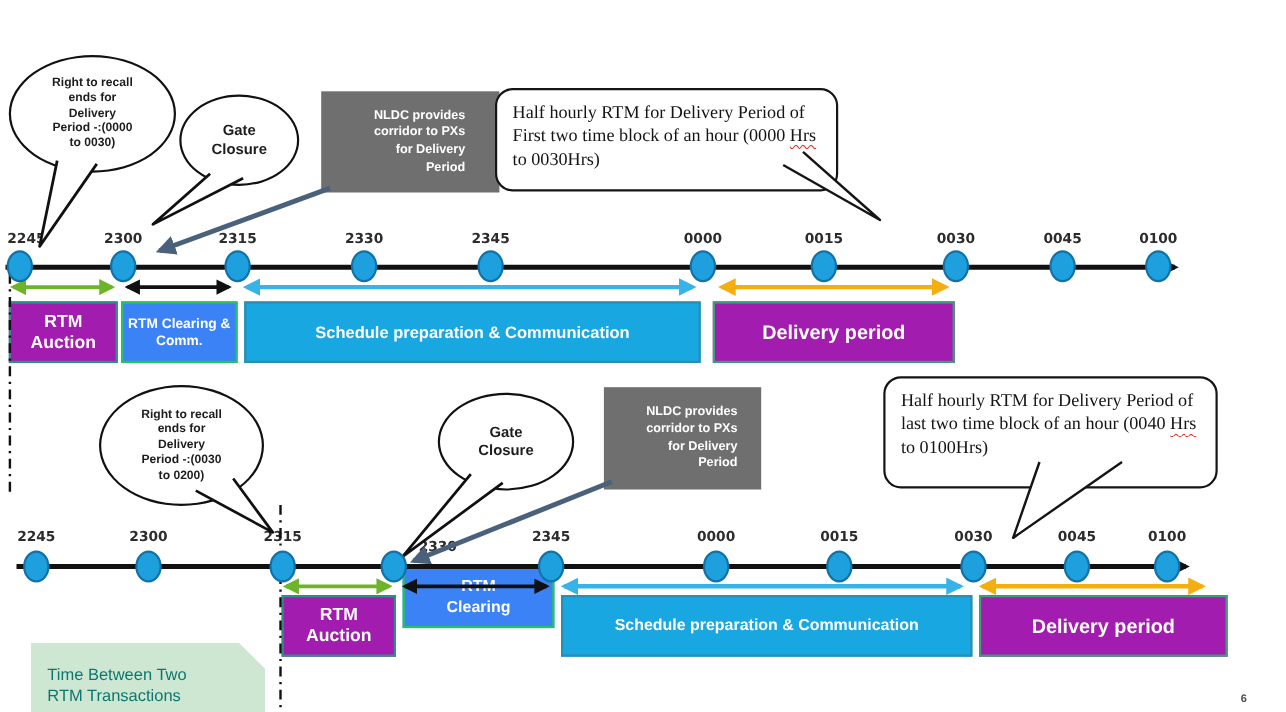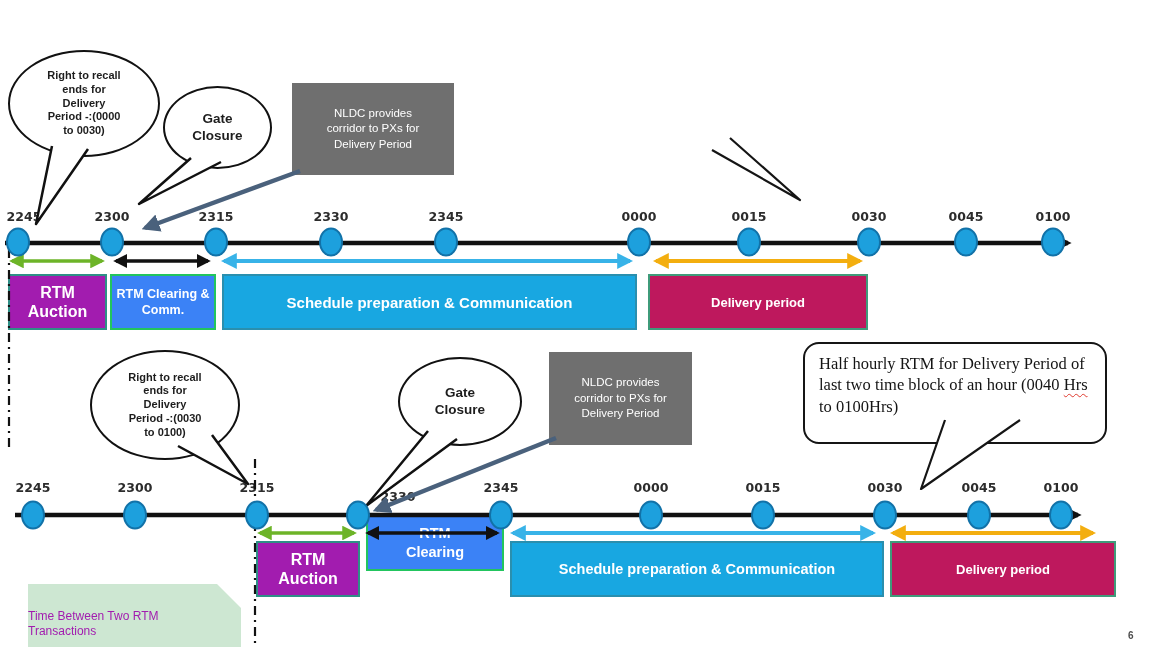--- a/index.html
+++ b/index.html
@@ -13,51 +13,51 @@
     display:flex;align-items:center;justify-content:center;text-align:center;
     z-index:2;color:#1d1d1d;
   }
   .bubble .inner{font-weight:700;font-size:11px;line-height:1.25;}
   .bubble.gate .inner{font-size:13.5px;line-height:1.2;}
   
   .graybox{
     position:absolute;background:#6f6f6f;color:#fff;display:flex;align-items:center;
     justify-content:center;text-align:center;z-index:2;
   }
-  .graybox .inner{font-weight:400;font-size:11.5px;line-height:1.35;width:100px;}
+  .graybox .inner{font-weight:700;font-size:11.5px;line-height:1.35;width:100px;text-align:right;}
   
   .callout{
     position:absolute;background:#fff;border:2.5px solid #151515;border-radius:16px;
     padding:9px 14px;z-index:2;color:#141414;
     font-family:"Liberation Serif",serif;font-size:16.5px;line-height:1.3;
   }
   .squiggle{text-decoration:underline wavy #e03a2f 1px;text-underline-offset:3px;}
   
   .tlabel{
     position:absolute;transform:translateX(-50%);font-family:"DejaVu Sans",sans-serif;
     font-size:12.5px;font-weight:700;color:#2c2c2c;z-index:3;white-space:nowrap;
   }
   
   .bar{
     position:absolute;height:56px;display:flex;align-items:center;justify-content:center;
     text-align:center;color:#fff;font-weight:700;z-index:2;box-sizing:border-box;
   }
   .bar.green {background:#a21caf;border:2px solid #2e8f86;font-size:16px;line-height:1.2;}
   .bar.gray  {background:#3b82f6;border:2px solid #22c55e;font-size:12.5px;line-height:1.3;}
   .bar.blue  {background:#18a7e1;border:2px solid #2a8fae;font-size:15px;}
-  .bar.yellow{background:#be185d;border:2px solid #3f9b7a;font-size:13px;}
+  .bar.yellow{background:#a21caf;border:2px solid #3f9b7a;font-size:18px;}
   .bar.green .inner{width:80px;}
   .bar.gray .inner{width:100px;}
   
   .note{
     position:absolute;left:28px;top:556px;width:213px;height:80px;background:#cde7d2;
     clip-path:polygon(0 0,calc(100% - 24px) 0,100% 24px,100% 100%,0 100%);
     display:flex;align-items:center;z-index:2;
   }
-  .note .inner{font-size:12px;color:#a21caf;line-height:1.25;width:140px;}
+  .note .inner{font-size:15px;color:#0f766e;line-height:1.25;padding-left:15px;width:140px;}
   .pagenum{position:absolute;left:1128px;top:602px;font-size:10px;font-weight:700;color:#4d4d4d;z-index:2;}
   
   svg.overlay{position:absolute;left:0;top:0;z-index:5;pointer-events:none;}
 </style>
 </head>
 <body>
 
 <div id="canvas">
 
   <div class="bubble" style="left:8px;top:22px;width:148px;height:103px;">
@@ -65,20 +65,23 @@
   </div>
 
   <div class="bubble gate" style="left:163px;top:58px;width:105px;height:79px;">
     <span class="inner" style="width:62px;">Gate Closure</span>
   </div>
 
   <div class="graybox" style="left:292px;top:55px;width:162px;height:92px;">
     <span class="inner">NLDC provides corridor to PXs for Delivery Period</span>
   </div>
 
+  <div class="callout" style="left:450px;top:52px;width:280px;height:72px;">
+    <span>Half hourly RTM for Delivery Period of First two time block of an hour (0000 </span><span class="squiggle">Hrs</span><span> to 0030Hrs)</span>
+  </div>
 
   <div class="tlabel" style="left:24px;top:181px;">2245</div>
   <div class="tlabel" style="left:112px;top:181px;">2300</div>
   <div class="tlabel" style="left:216px;top:181px;">2315</div>
   <div class="tlabel" style="left:331px;top:181px;">2330</div>
   <div class="tlabel" style="left:446px;top:181px;">2345</div>
   <div class="tlabel" style="left:639px;top:181px;">0000</div>
   <div class="tlabel" style="left:749px;top:181px;">0015</div>
   <div class="tlabel" style="left:869px;top:181px;">0030</div>
   <div class="tlabel" style="left:966px;top:181px;">0045</div>
@@ -91,21 +94,21 @@
     <span class="inner">RTM Clearing &amp; Comm.</span>
   </div>
   <div class="bar blue" style="left:222px;top:246px;width:415px;">
     <span>Schedule preparation &amp; Communication</span>
   </div>
   <div class="bar yellow" style="left:648px;top:246px;width:220px;">
     <span>Delivery period</span>
   </div>
 
   <div class="bubble" style="left:90px;top:322px;width:146px;height:106px;">
-    <span class="inner" style="width:74px;">Right to recall ends for Delivery Period -:(0030 to 0100)</span>
+    <span class="inner" style="width:74px;">Right to recall ends for Delivery Period -:(0030 to 0200)</span>
   </div>
 
   <div class="bubble gate" style="left:398px;top:329px;width:120px;height:85px;">
     <span class="inner" style="width:62px;">Gate Closure</span>
   </div>
 
   <div class="graybox" style="left:549px;top:324px;width:143px;height:93px;">
     <span class="inner">NLDC provides corridor to PXs for Delivery Period</span>
   </div>
 

